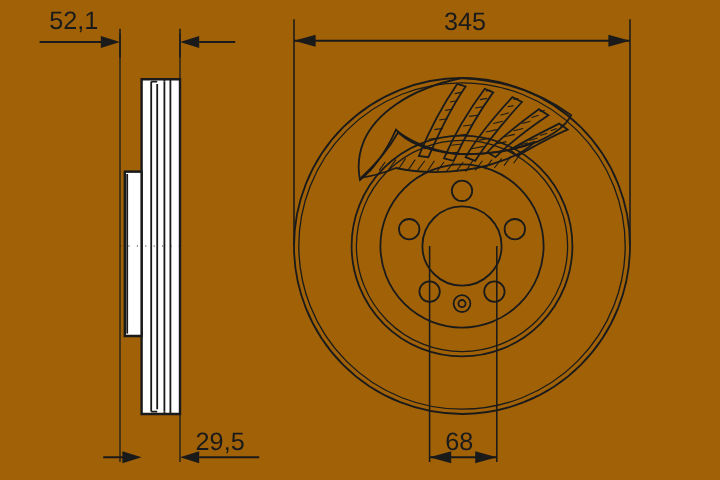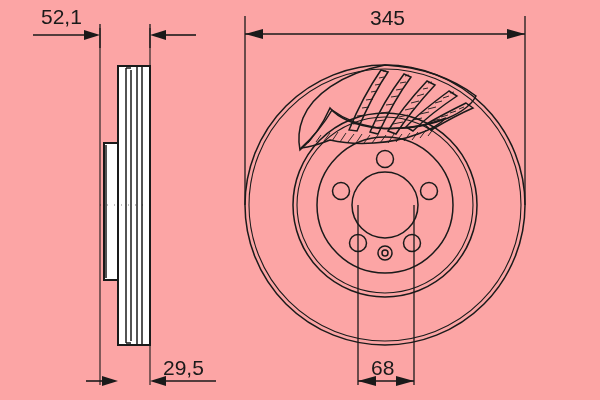--- a/index.html
+++ b/index.html
@@ -10,21 +10,21 @@
   body {
     width: 600px;
     height: 400px;
     overflow: hidden;
     font-family: "Liberation Sans", sans-serif;
   }
   #drawing-root {
     position: relative;
     width: 600px;
     height: 400px;
-    background: #fca5a5;
+    background: #a16207;
   }
   svg#tech-drawing {
     display: block;
     width: 600px;
     height: 400px;
   }
   .dim-text {
     font-family: "Liberation Sans", sans-serif;
     font-size: 21px;
     fill: #1a1a1a;

